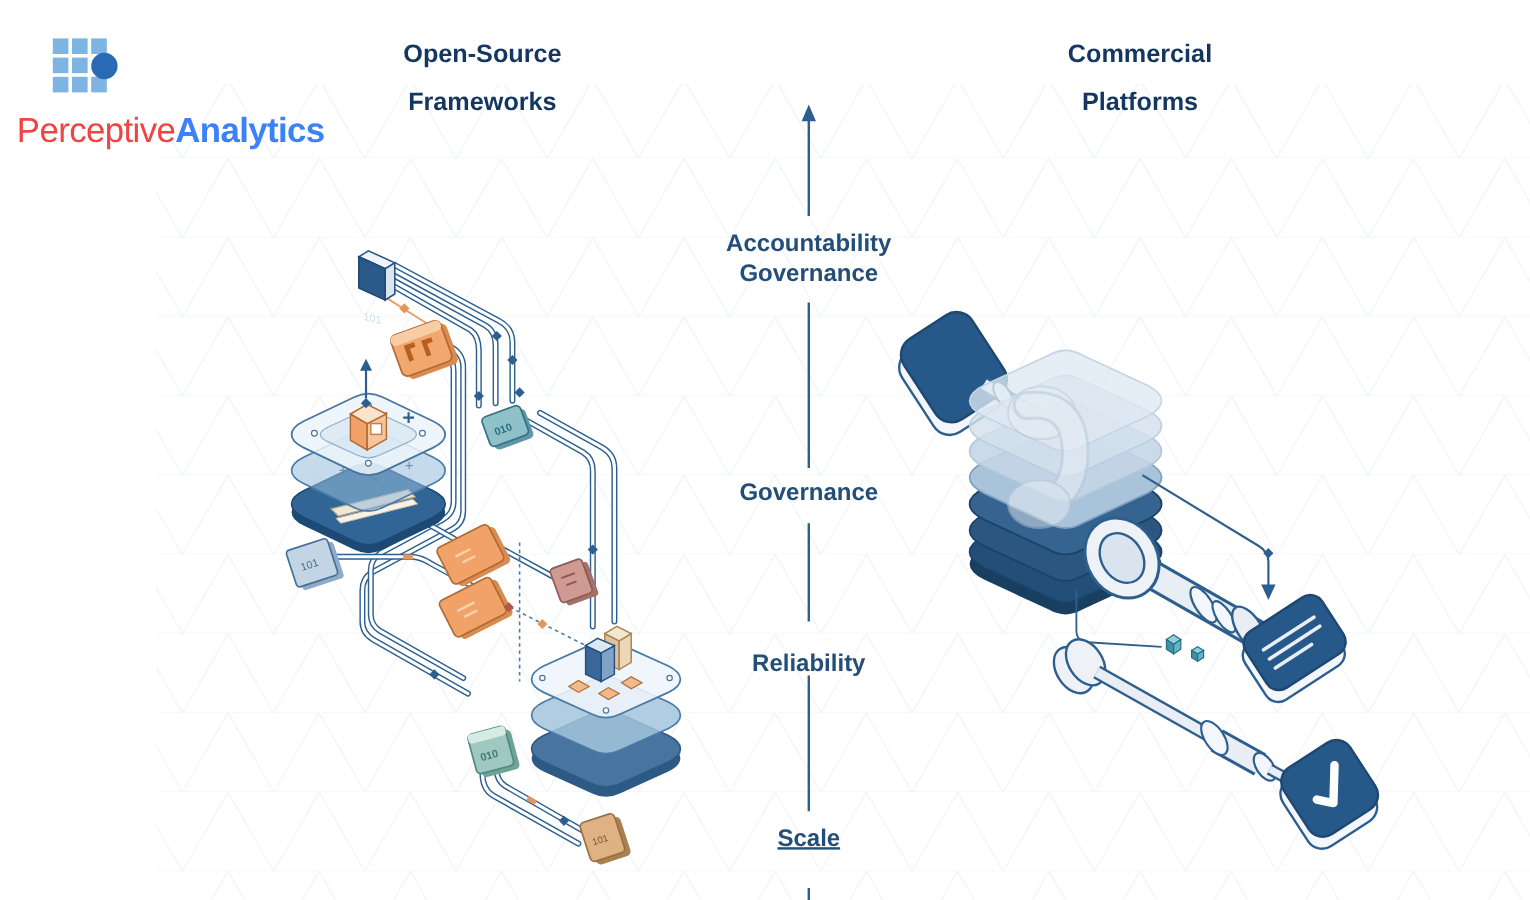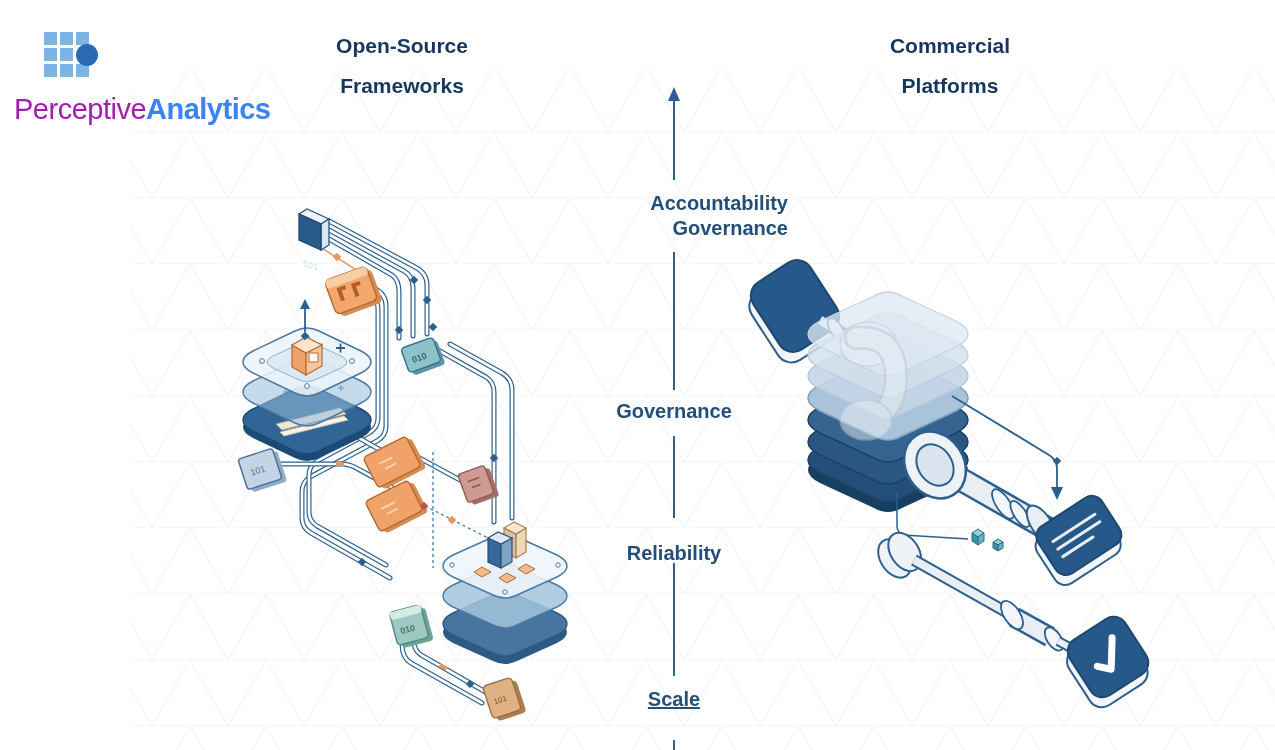--- a/index.html
+++ b/index.html
@@ -3,31 +3,31 @@
 <meta charset="utf-8">
 <style>
   html,body{margin:0;padding:0;background:#ffffff;}
   .stage{position:relative;width:1275px;height:750px;overflow:hidden;background:#ffffff;
          font-family:"Liberation Sans",sans-serif;}
   .bg{position:absolute;left:0;top:0;width:1275px;height:750px;opacity:.75;}
   
   .logo{position:absolute;left:14px;top:28px;width:280px;}
   .logo-mark{display:block;margin-left:28px;}
   .logo-text{font-size:29px;letter-spacing:-.5px;line-height:30px;margin-top:4px;white-space:nowrap;}
-  .logo-text .lt1{color:#a21caf;font-weight:400;}
+  .logo-text .lt1{color:#ef4444;font-weight:400;}
   .logo-text .lt2{color:#3b82f6;font-weight:700;}
   
   .title{position:absolute;top:26px;width:300px;text-align:center;font-size:21px;line-height:40px;
          font-weight:700;color:#15375f;}
   .title-left{left:252px;}
   .title-right{left:800px;}
   
   .axis-label{position:absolute;left:560px;width:228px;text-align:center;font-size:20px;
               line-height:25px;font-weight:600;color:#234e77;}
-  .al1{top:191px;text-align:right;} .al2{top:399px;} .al3{top:529px;margin-top:12px;} .al4{top:687px;text-decoration:underline;}
+  .al1{top:191px;} .al2{top:399px;} .al3{top:529px;margin-top:12px;} .al4{top:687px;text-decoration:underline;}
   
   .abs{position:absolute;}
   .to{fill:none;stroke:#2d608f;stroke-width:5;stroke-linecap:round;}
   .ti{fill:none;stroke:#ffffff;stroke-width:2.6;stroke-linecap:round;}
   .dash{fill:none;stroke:#4a7aa6;stroke-width:1.3;stroke-dasharray:3 3;}
   .ddot{fill:#2d5f8e;}
   .odot{fill:#e8955c;}
   svg text{font-family:"Liberation Sans",sans-serif;}
 </style>
 </head>

